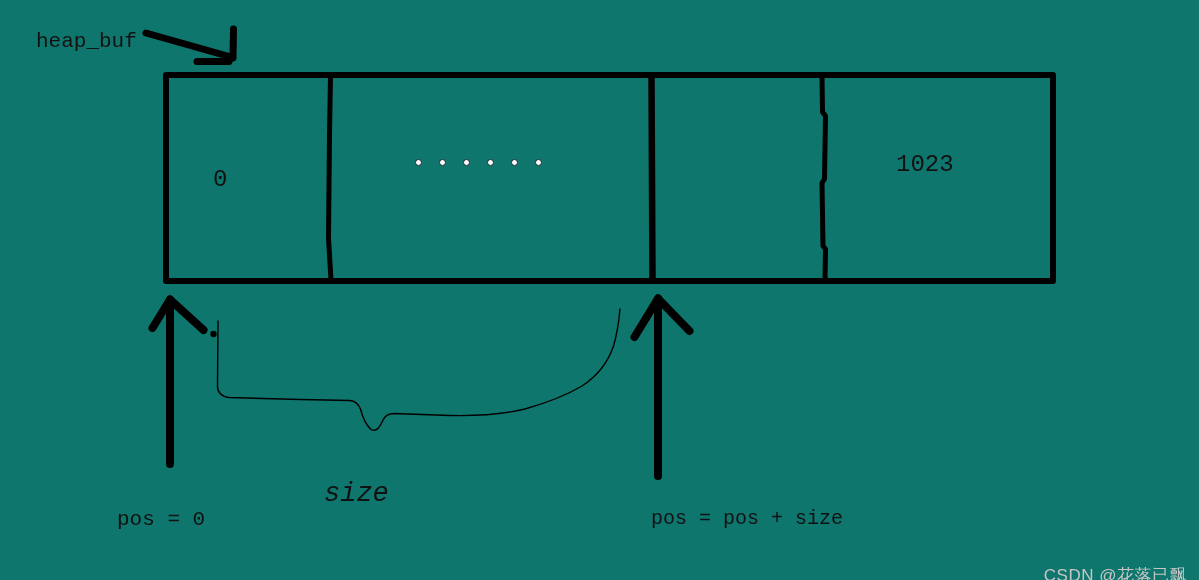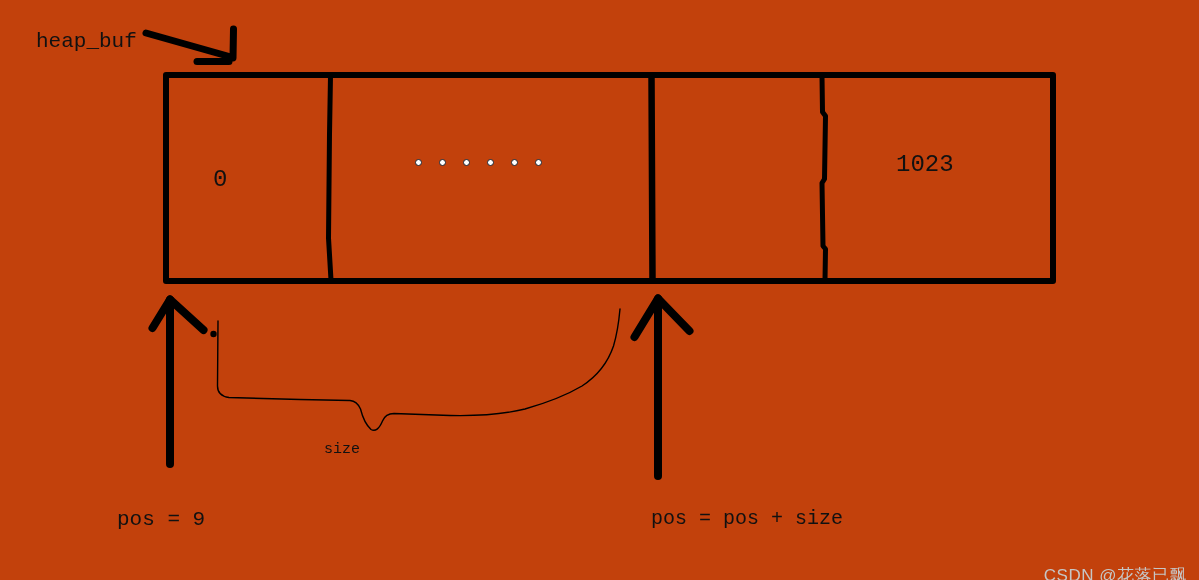--- a/index.html
+++ b/index.html
@@ -4,40 +4,40 @@
 <style>
   html, body {
     margin: 0;
     padding: 0;
     background: #ffffff;
   }
   .canvas {
     position: relative;
     width: 1199px;
     height: 580px;
-    background: #c2410c;
+    background: #0f766e;
     overflow: hidden;
     font-family: "Liberation Mono", "DejaVu Sans Mono", monospace;
     color: #000000;
   }
   .strokes {
     position: absolute;
     left: 0;
     top: 0;
   }
   .label {
     position: absolute;
     line-height: 1;
     white-space: pre;
     color: #111111;
   }
   .label-heapbuf { left: 36px;  top: 31px;  font-size: 21px; }
   .label-zero    { left: 213px; top: 168px; font-size: 24px; }
   .label-1023    { left: 861px; top: 153px; font-size: 24px; margin-left: 35px; }
-  .label-size    { left: 324px; top: 442px; font-size: 15px; }
+  .label-size    { left: 324px; top: 481px; font-size: 27px; font-style: italic; }
   .label-pos0    { left: 117px; top: 509px; font-size: 21px; }
   .label-possize { left: 651px; top: 509px; font-size: 20px; }
   .dots-row {
     position: absolute;
     left: 415px;
     top: 158px;
     display: flex;
     align-items: center;
     gap: 17px;
     height: 8px;
@@ -115,19 +115,19 @@
       <span class="dot"></span>
       <span class="dot"></span>
       <span class="dot"></span>
       <span class="dot"></span>
     </div>
 
   <div class="label label-1023">1023</div>
 
   <div class="label label-size">size</div>
 
-  <div class="label label-pos0">pos = 9</div>
+  <div class="label label-pos0">pos = 0</div>
 
   <div class="label label-possize">pos = pos + size</div>
 
   <div class="watermark" style="color: rgb(198, 198, 198); margin-top: 16px;">CSDN @花落已飘</div>
 
 </div>
 
 </body></html>

